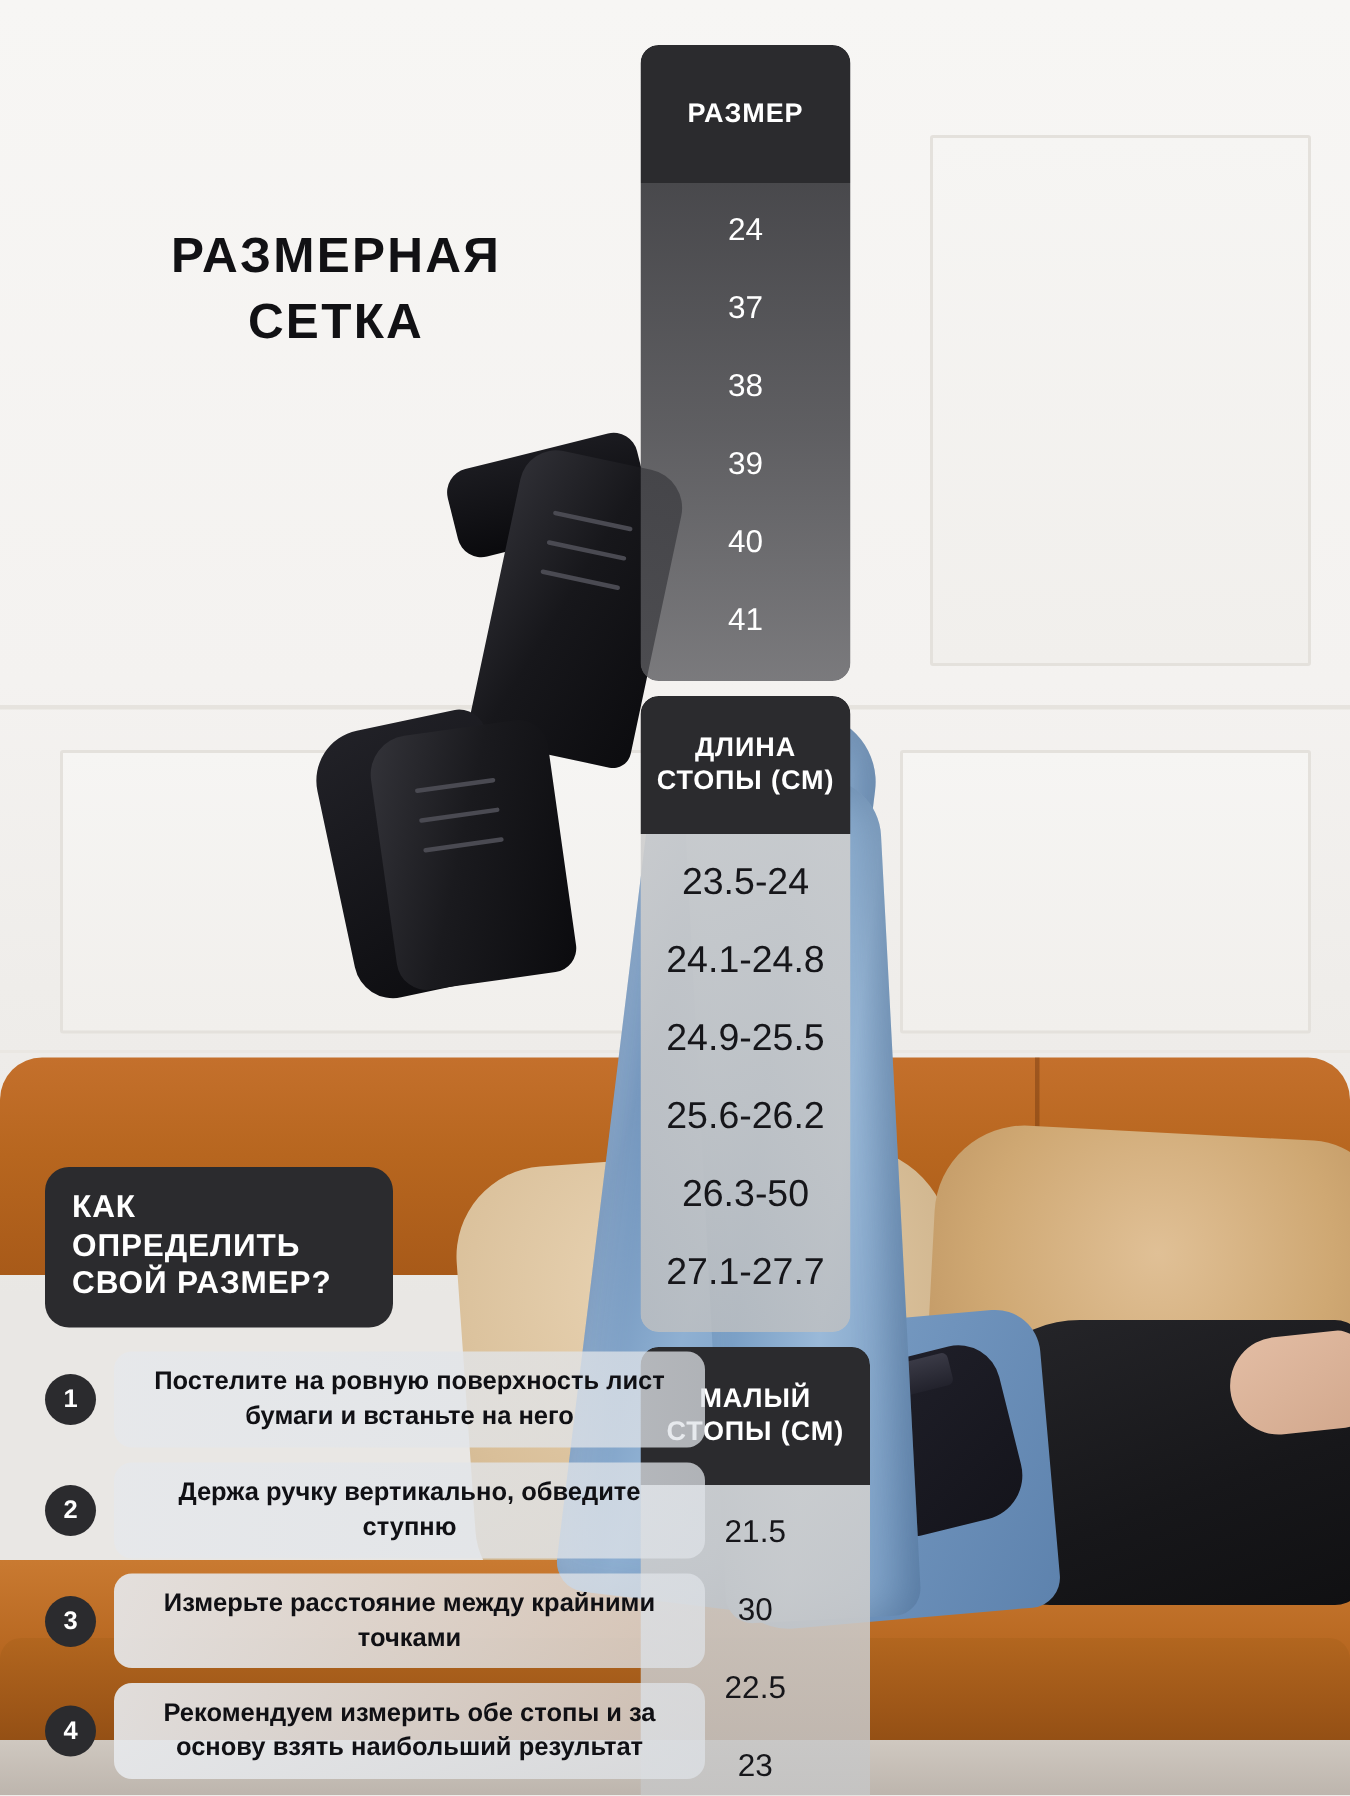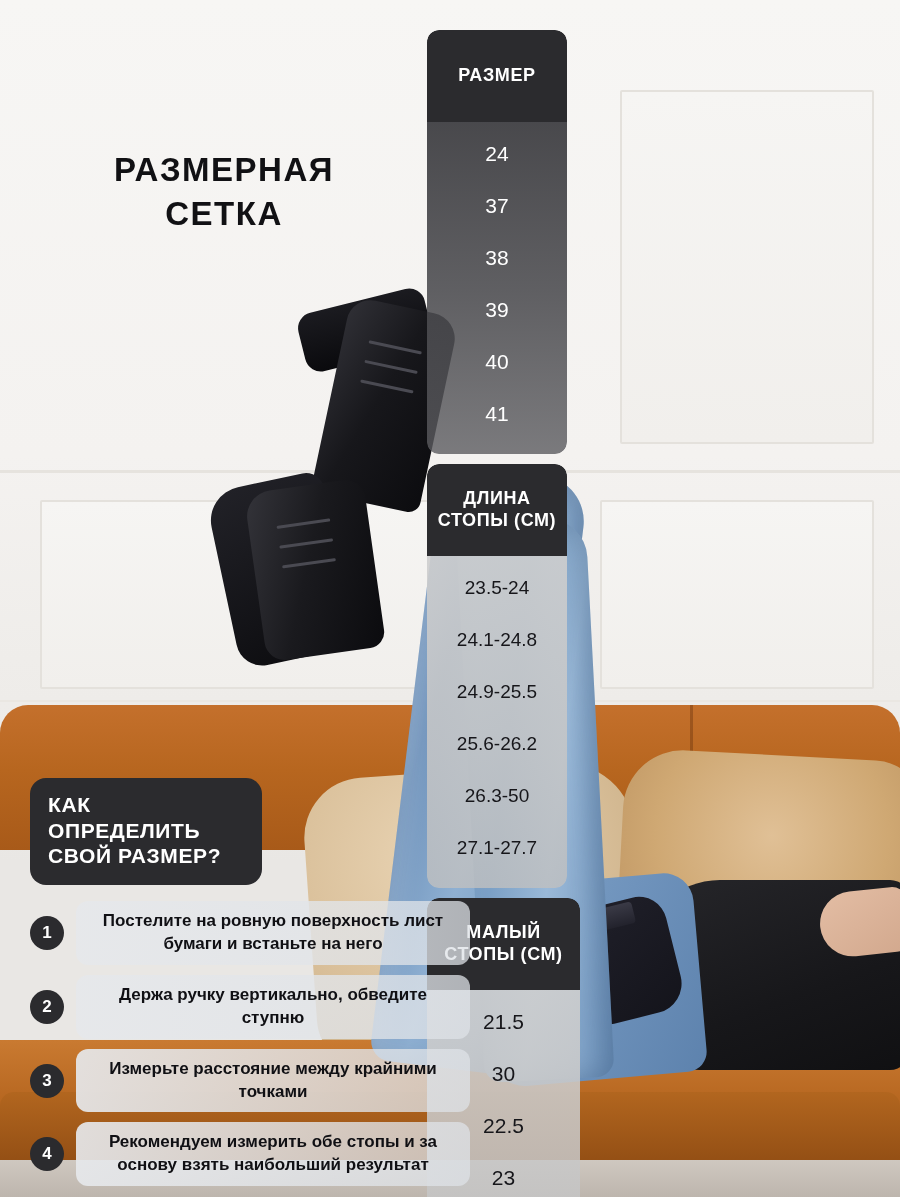--- a/index.html
+++ b/index.html
@@ -285,21 +285,21 @@
   }
   .cell {
     height: 52px;
     display: flex;
     align-items: center;
     justify-content: center;
     font-size: 21px;
   }
   .col-body.dark .cell { color: #ffffff; }
   .col-body.light .cell { color: #16161a; }
-  .cell.small { font-size: 19px; }
+  .cell.small { font-size: 25px; }
 
   
   .howto {
     position: absolute;
     left: 30px;
     top: 778px;
     width: 440px;
   }
   .howto-title {
     background: #2b2b2e;

